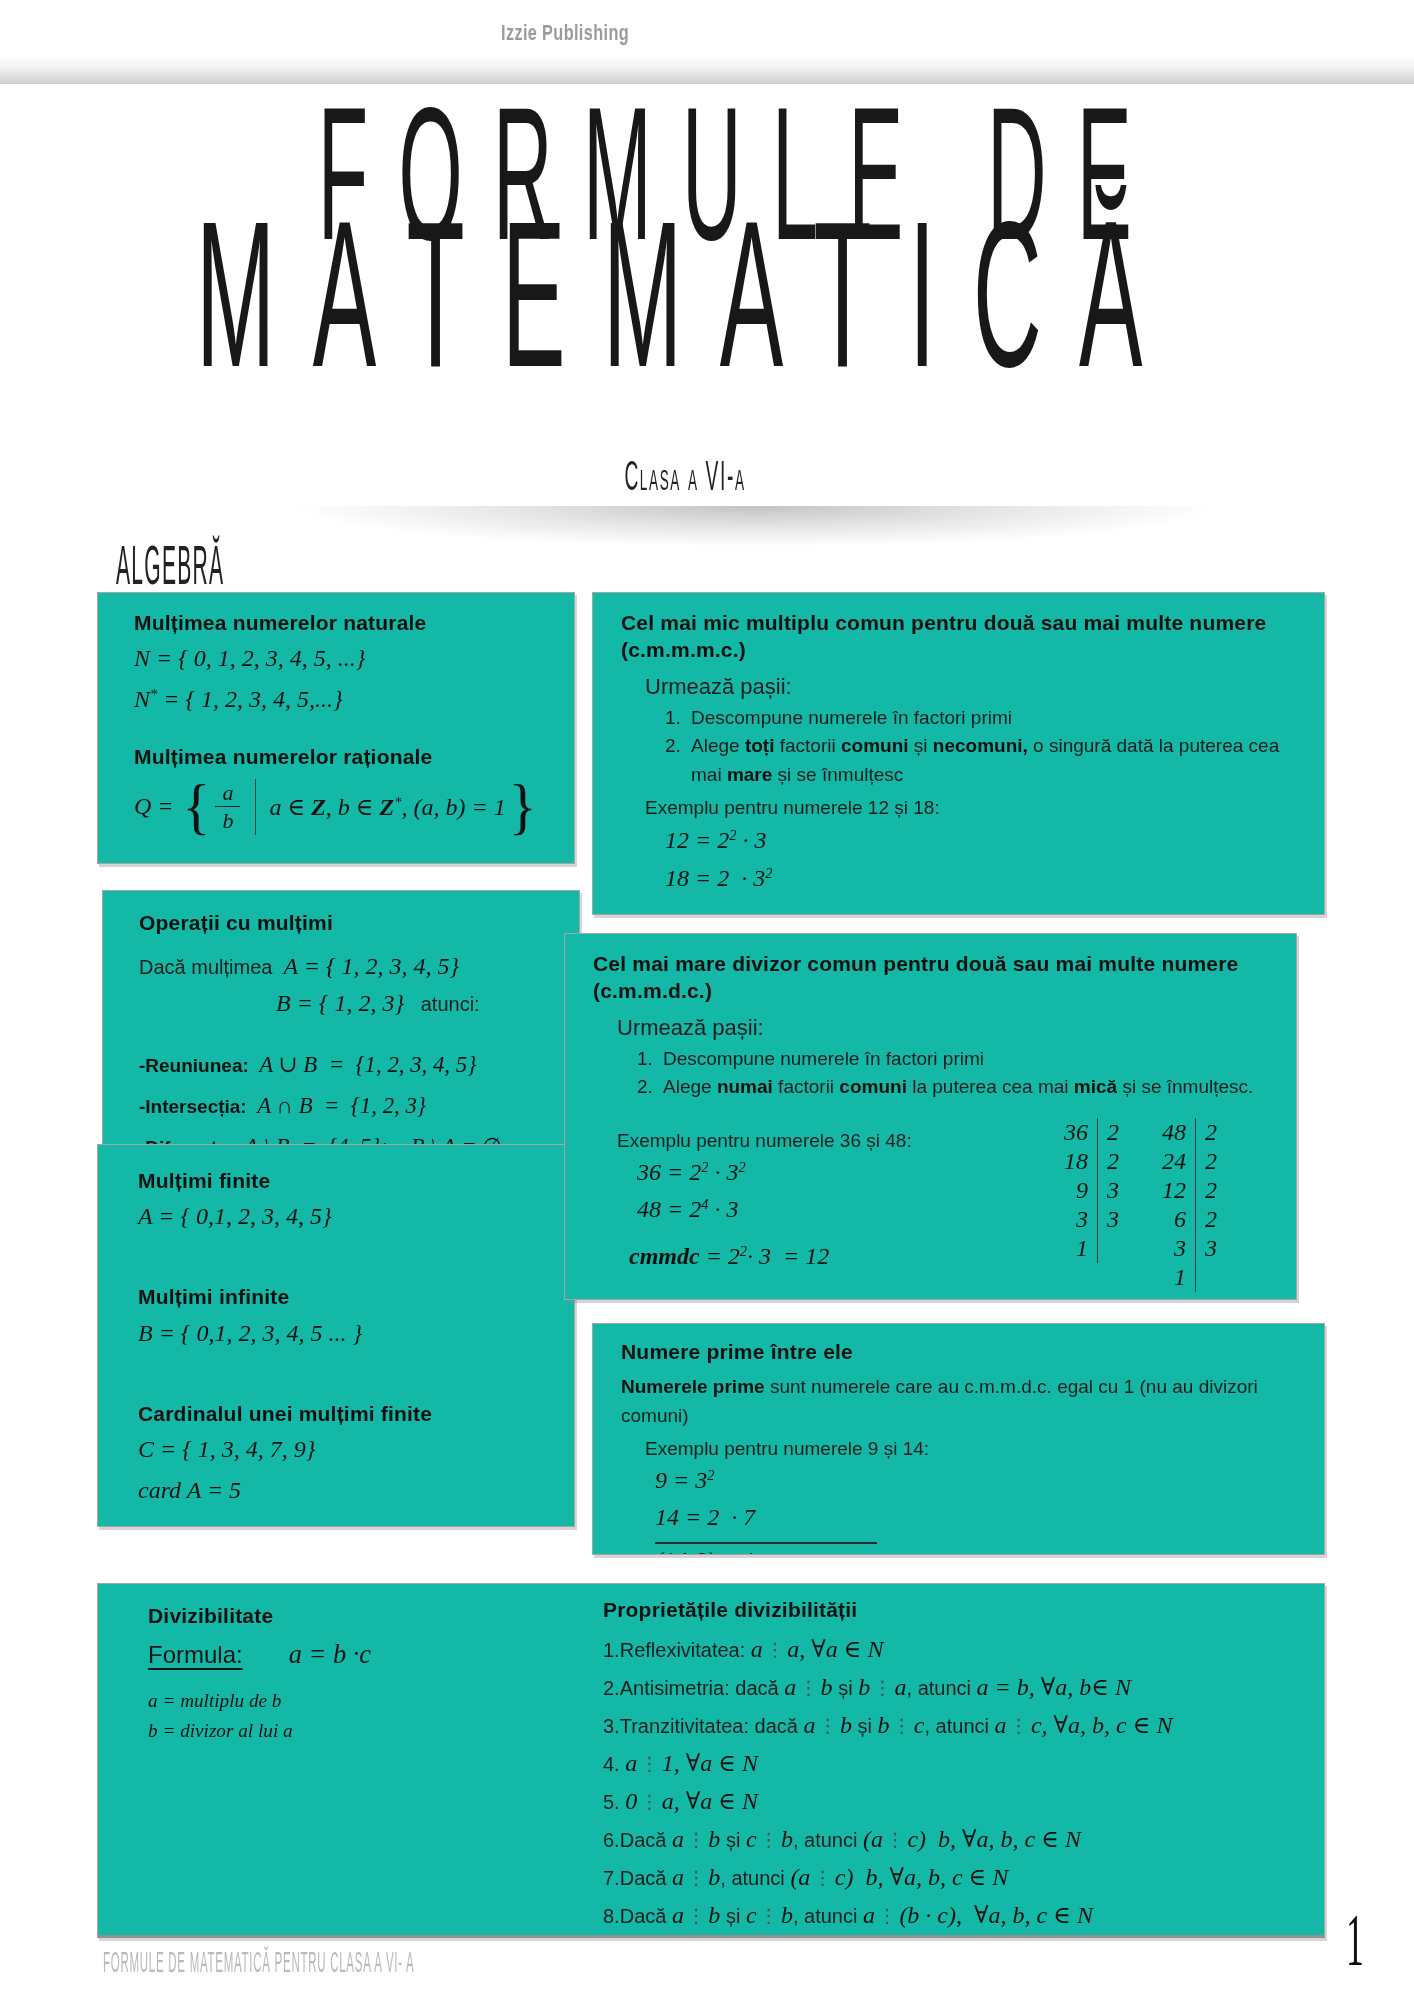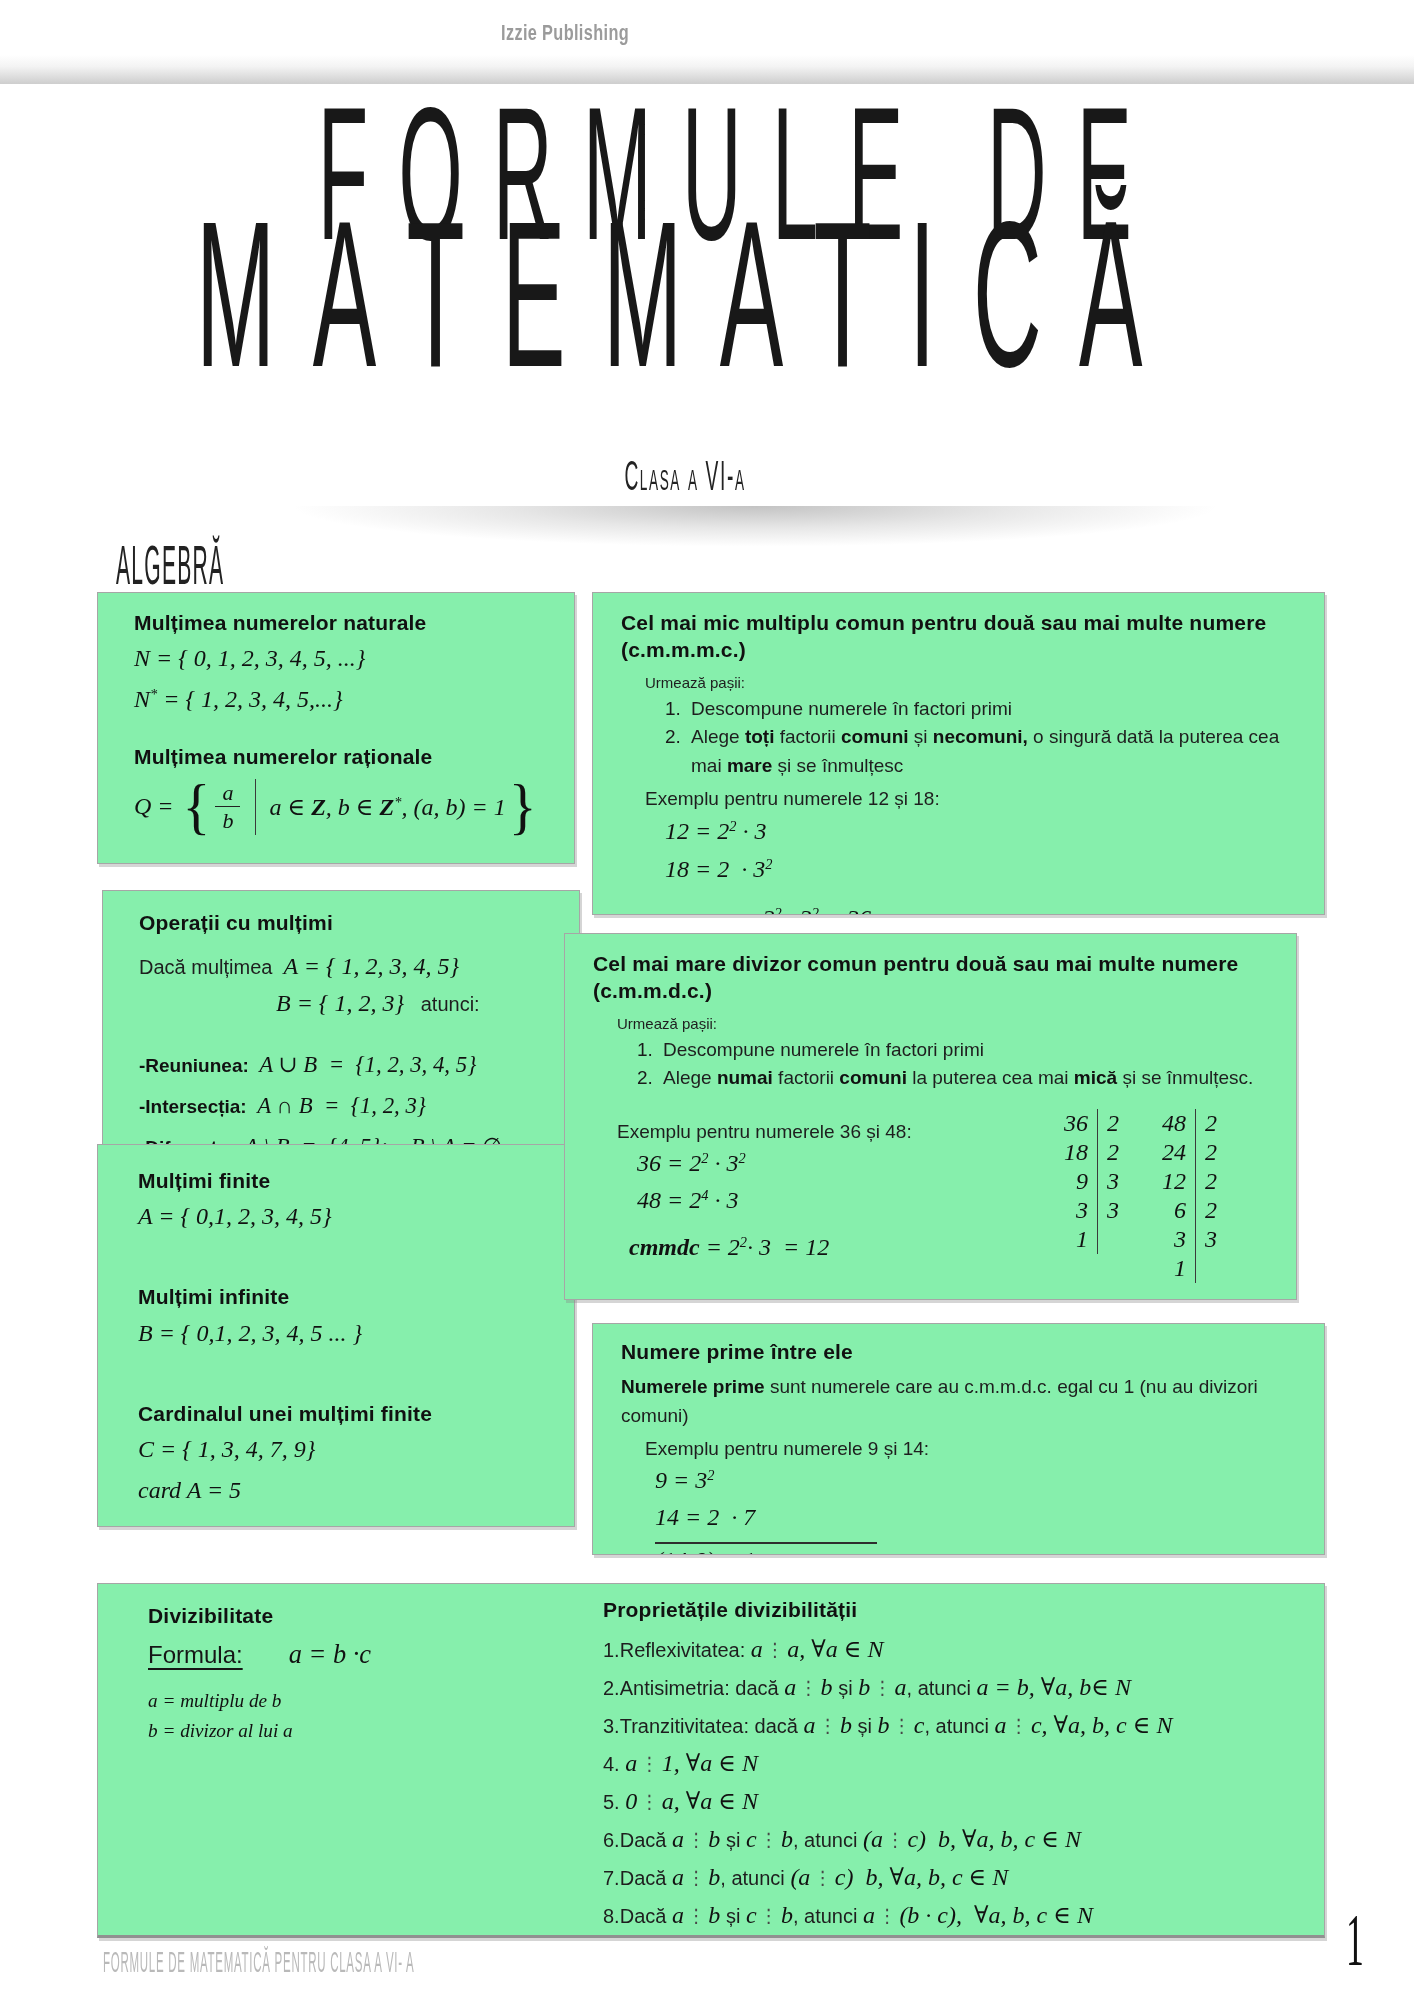--- a/index.html
+++ b/index.html
@@ -33,21 +33,21 @@
   .band-mid {
     position:absolute; top:506px; left:120px; width:1270px; height:58px;
     background:radial-gradient(ellipse 52% 100% at 50% 0%, rgba(105,105,105,0.40) 0%, rgba(105,105,105,0.16) 38%, rgba(105,105,105,0) 70%);
   }
   .section-heading {
     position:absolute; top:534px; left:116px; font-size:34px; letter-spacing:2px;
     white-space:nowrap; color:#222; transform:scale(0.62,1.62); transform-origin:top left;
   }
   
   .box {
-    position:absolute; background:#86efac; border:1.5px solid #a6a6a6;
+    position:absolute; background:#14b8a6; border:1.5px solid #a6a6a6;
     box-shadow:2px 3px 0 rgba(135,135,135,0.35); box-sizing:border-box; overflow:hidden;
   }
   .box-l1 { left:97px;  top:592px;  width:478px;  height:272px; padding:16px 18px 0 36px; }
   .box-l2 { left:102px;  top:890px;  width:478px;  height:274px; padding:18px 18px 12px 36px; }
   .box-l3 { left:97px;  top:1144px; width:478px;  height:383px; padding:22px 8px 0 40px; }
   .box-r1 { left:592px; top:592px;  width:733px;  height:323px; padding:16px 28px 0 28px; }
   .box-r2 { left:564px; top:933px;  width:733px;  height:367px; padding:16px 28px 0 28px; }
   .box-r3 { left:592px; top:1323px; width:733px;  height:232px; padding:14px 28px 0 28px; }
   .box-bb { left:97px;  top:1583px; width:1228px; height:355px; border-bottom-width:3.5px; border-bottom-color:#909090; }
   .box-heading { font-weight:700; font-size:21px; color:#111; letter-spacing:0.2px; line-height:1.3; }
@@ -76,21 +76,21 @@
   .q-bar { width:0; border-left:1.6px solid #3a3a3a; height:56px; margin:0 13px; }
   
   .box-l2 .given1 { margin-top:12px; }
   .box-l2 .given2 { margin-left:137px; }
   .box-l2 .ops { margin-top:24px; }
   .box-l2 .ops .math-line { margin-top:6px; font-size:19px; }
   
   .box-l3 .math-line { margin-top:4px; }
   .gap-section { margin-top:48px; }
   
-  .steps-label { font-size:15px; margin:10px 0 4px 24px; color:#1e1e1e; }
+  .steps-label { font-size:22px; margin:10px 0 4px 24px; color:#1e1e1e; }
   .step { display:flex; margin-left:44px; font-size:19px; line-height:1.5; }
   .step-num { flex:0 0 26px; }
   .step-text { flex:1 1 auto; }
   .example-label { font-size:19px; margin:8px 0 2px 24px; color:#1e1e1e; }
   .math-indent { margin-left:44px; }
   .math-result { margin-left:36px; margin-top:10px; }
   .box-r1 .math-line { line-height:1.6; }
   
   .gcd-row { display:flex; margin-top:14px; }
   .gcd-left { flex:1 1 auto; }

